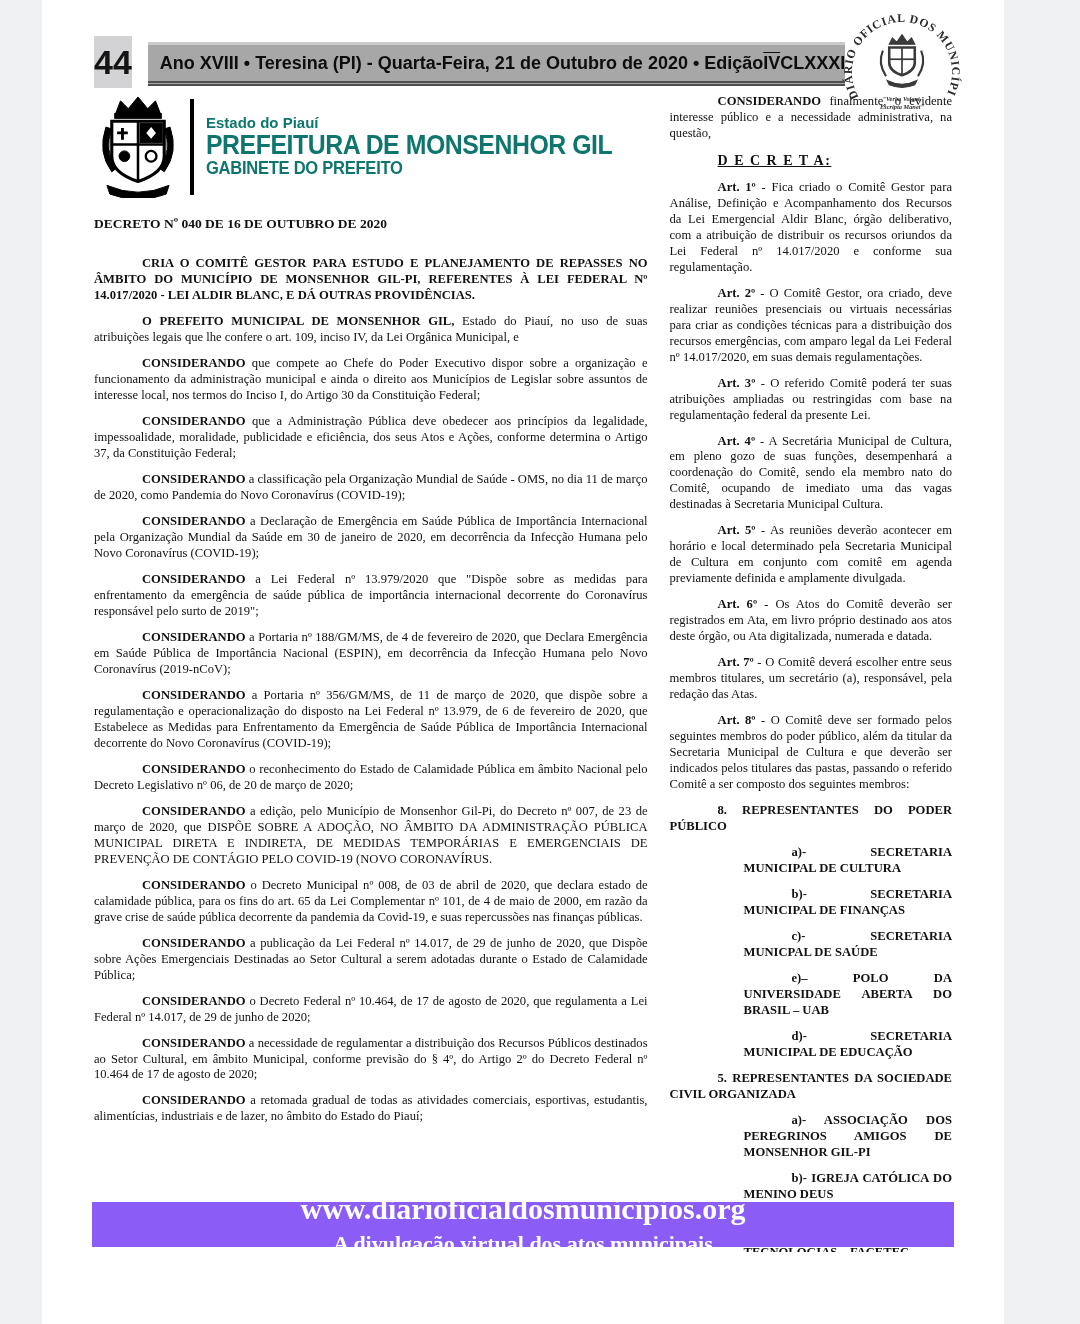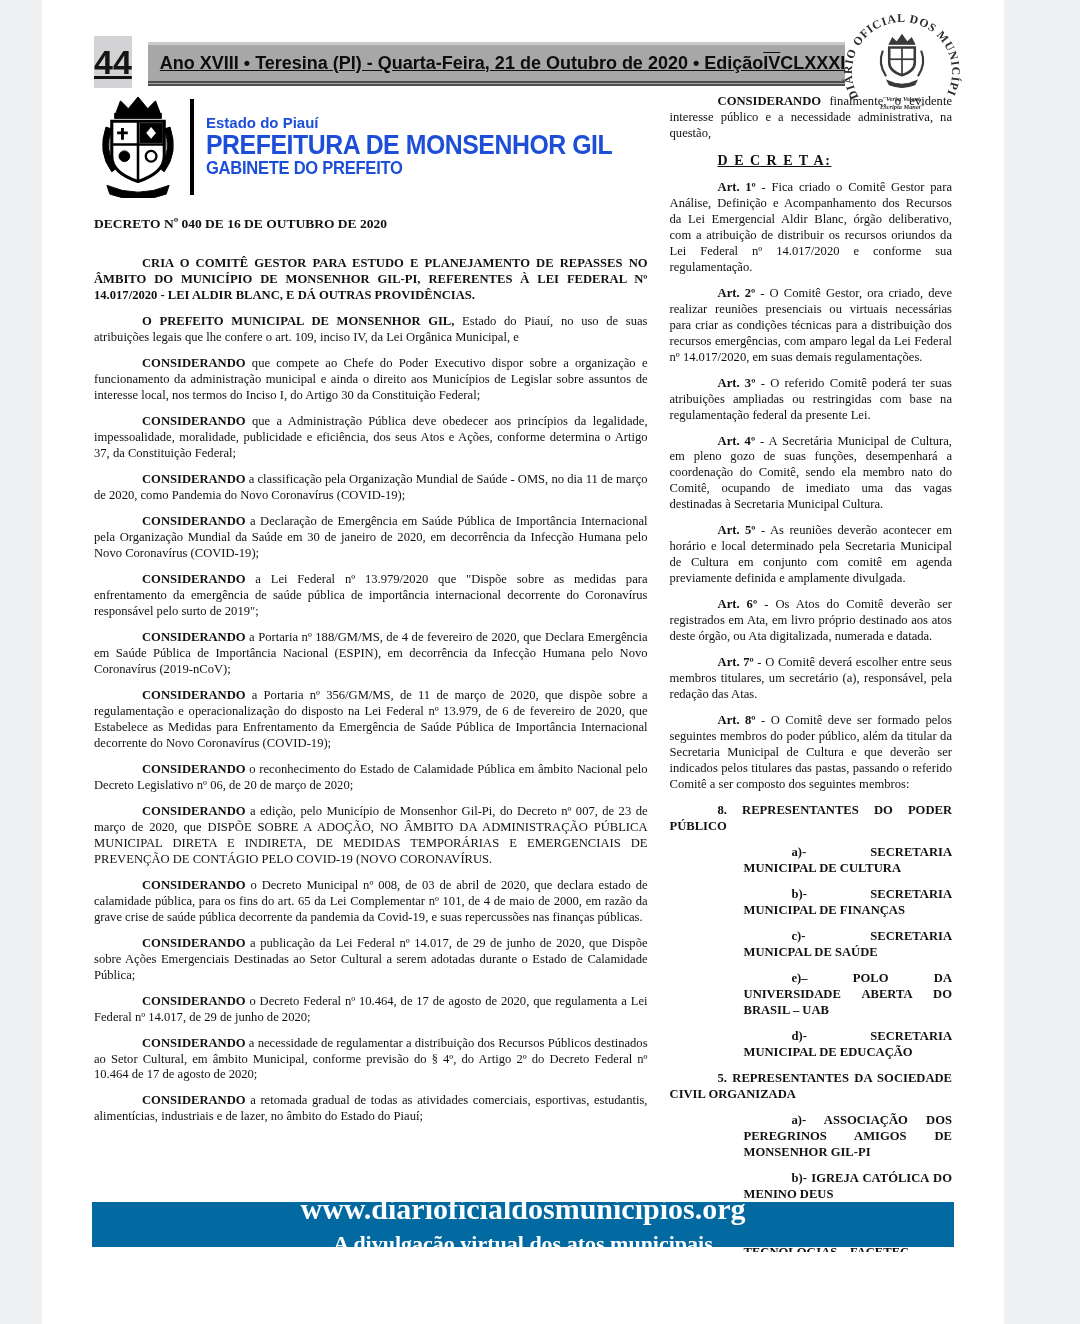--- a/index.html
+++ b/index.html
@@ -1,56 +1,56 @@
 <!DOCTYPE html>
 <html><head>
 <meta charset="utf-8">
 <style>
   html,body{margin:0;padding:0;}
   body{width:1080px;height:1324px;background:#eef0f2;overflow:hidden;
        font-family:"Liberation Serif",serif;color:#111;}
   .page{position:absolute;left:42px;top:0;width:962px;height:1324px;background:#ffffff;}
 
   
-  .header-row{display:flex;align-items:flex-start;padding:36px 180px 0 52px;text-decoration:underline;}
+  .header-row{display:flex;align-items:flex-start;padding:36px 180px 0 52px;}
   .page-num{width:62px;height:52px;background:#d3d3d5;display:flex;align-items:center;
             justify-content:center;font:bold 34px "Liberation Sans",sans-serif;color:#151515;}
   .bar{flex:1;margin-left:16px;margin-top:6px;}
   .bar-band{height:36px;background:#a7a7a7;border-top:3px solid #cacaca;
             border-bottom:5px double #4e4e4e;display:flex;align-items:center;justify-content:center;
             font:bold 18px "Liberation Sans",sans-serif;color:#0d0d0d;white-space:nowrap;padding-left:12px;}
   .overline{text-decoration:overline;}
   .seal{position:absolute;top:6px;right:36px;width:132px;height:132px;}
 
   
   .letterhead{display:flex;align-items:center;margin:2px 0 14px 0;}
   .crest{width:88px;height:102px;flex:0 0 auto;}
   .lh-divider{width:4px;height:96px;background:#000;margin:0 12px 0 8px;}
-  .lh-text{font-family:"Liberation Sans",sans-serif;font-weight:bold;color:#1d4ed8;}
+  .lh-text{font-family:"Liberation Sans",sans-serif;font-weight:bold;color:#0f766e;}
   .lh-line1{font-size:15px;line-height:1.1;}
   .lh-line2{font-size:27px;line-height:1.05;letter-spacing:-0.5px;display:inline-block;
             transform:scaleX(.92);transform-origin:0 50%;white-space:nowrap;}
   .lh-line3{font-size:18px;line-height:1.1;letter-spacing:-0.3px;display:inline-block;
             transform:scaleX(.92);transform-origin:0 50%;}
   .decree-title{font-weight:bold;font-size:13.5px;margin:17px 0 24px;}
 
   
   .columns{display:flex;gap:22px;padding:0 52px;margin-top:6px;height:1158px;overflow:hidden;}
   .col{flex:1;font-size:12.6px;line-height:1.27;}
   .col p.block{margin:0 0 10px;text-align:justify;text-indent:48px;}
   .col p.block .lead{font-weight:bold;}
   p.ementa{margin:0 0 16px 158px;font-weight:bold;text-indent:0;}
   p.heading{text-indent:0;text-align:left;font-weight:bold;margin:12px 0 12px;}
   p.list-item{text-indent:-26px;padding-left:74px;text-align:left;font-weight:bold;margin:0 0 2px;}
   p.list-end{margin-bottom:12px;}
   p.decreta{text-indent:0;text-align:left;margin:4px 0 14px 48px;font-weight:bold;font-size:14px;
             text-decoration:underline;letter-spacing:1.5px;}
 
   
-  .footer-banner{position:absolute;left:50px;right:50px;top:1202px;height:45px;background:#0369a1;
+  .footer-banner{position:absolute;left:50px;right:50px;top:1202px;height:45px;background:#8b5cf6;
                  display:flex;flex-direction:column;align-items:center;justify-content:center;}
   .footer-url{color:#fff;font:bold 30px "Liberation Serif",serif;line-height:1.05;}
   .footer-slogan{color:#fff;font:bold 22px "Liberation Serif",serif;line-height:1.1;margin-top:8px;}
 </style>
 </head>
 <body>
 
 <div class="page">
 
   <div class="header-row">

